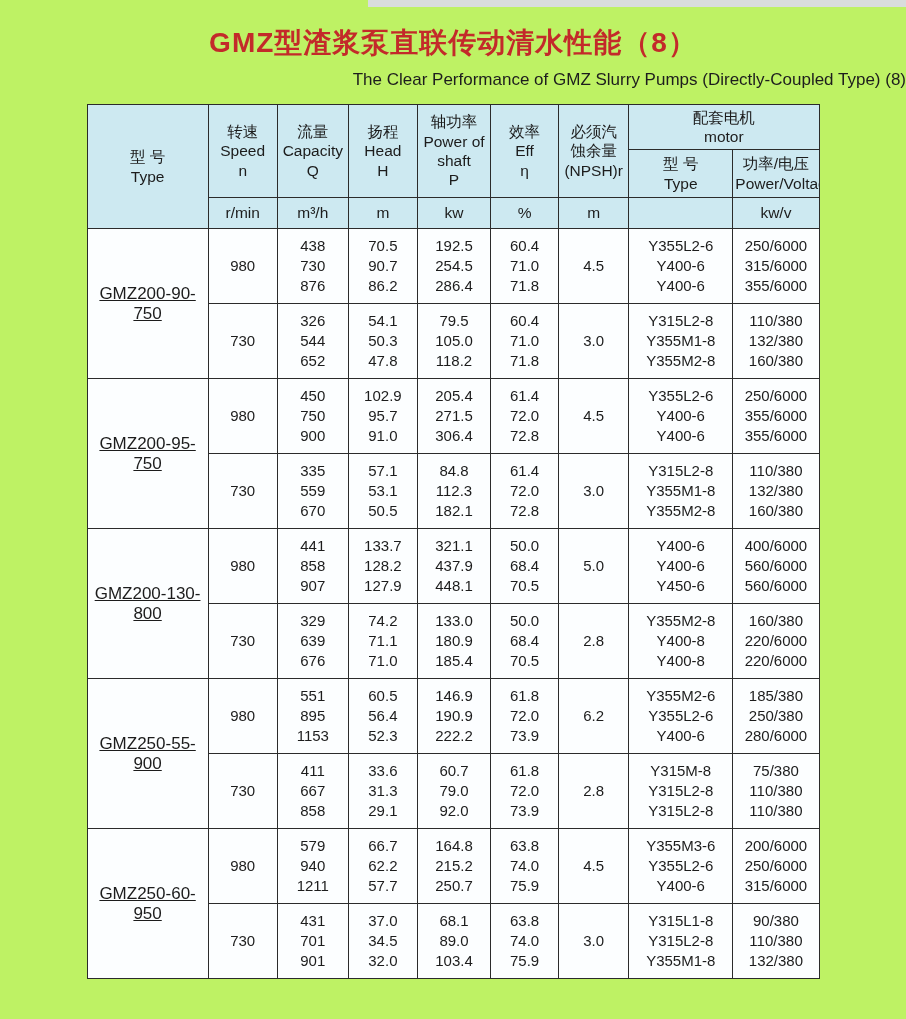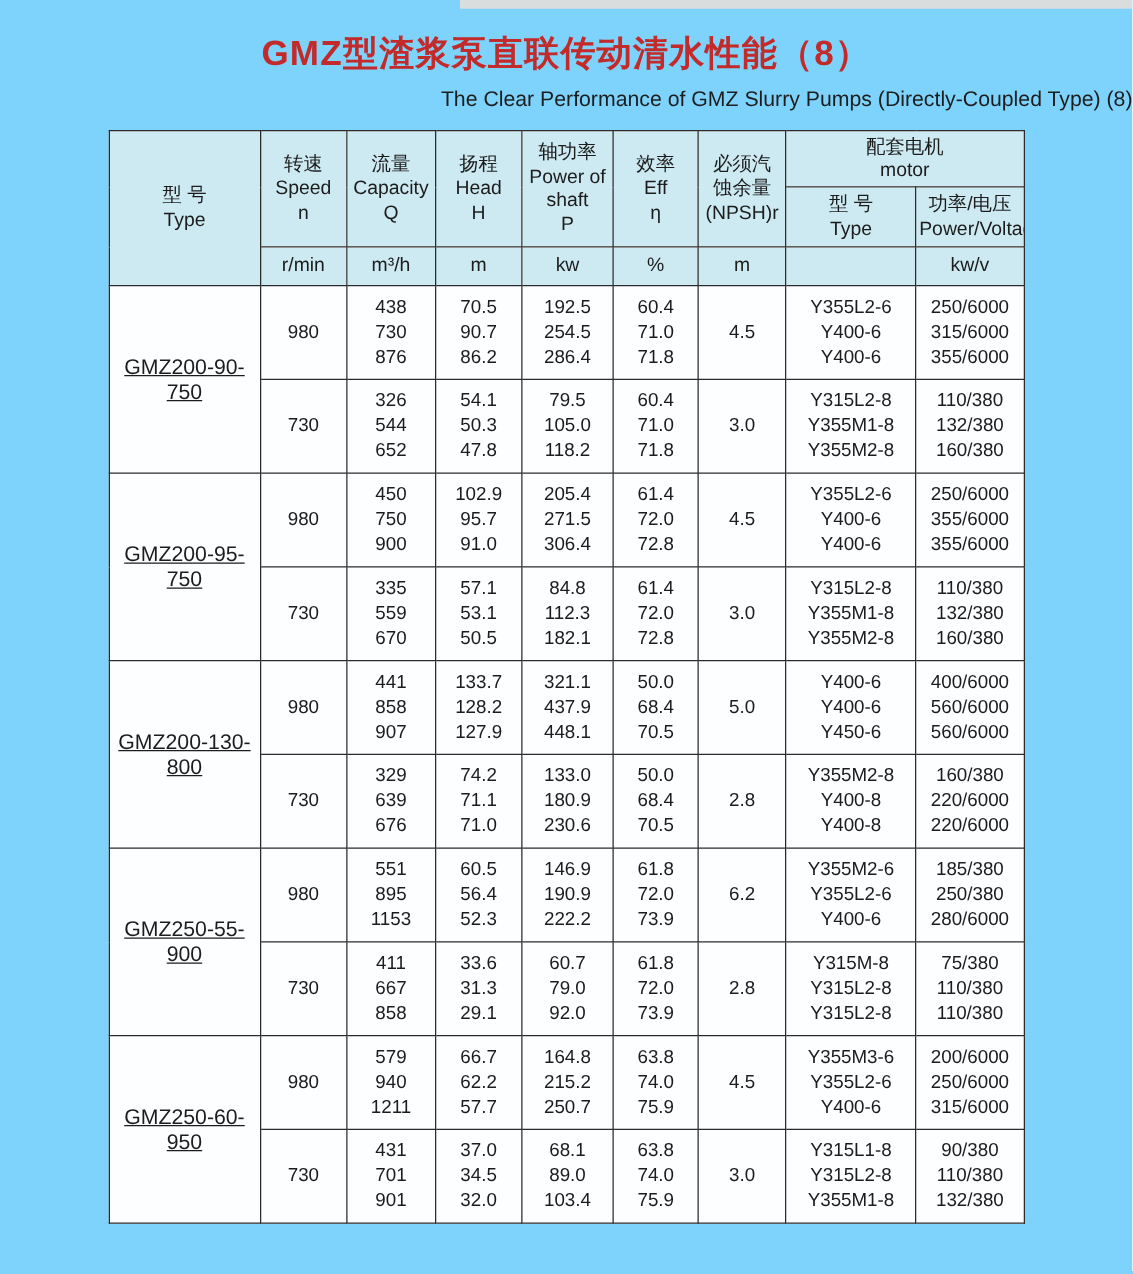--- a/index.html
+++ b/index.html
@@ -6,21 +6,21 @@
     margin: 0;
     padding: 0;
     background: #ffffff;
     font-family: "Liberation Sans", sans-serif;
     color: #1c1c1c;
   }
   .page {
     position: relative;
     width: 906px;
     height: 1019px;
-    background: #7dd3fc;
+    background: #bef264;
     overflow: hidden;
   }
   .top-strip {
     position: absolute;
     top: 0; left: 368px;
     width: 538px; height: 7px;
     background: #d9dddd;
   }
   .title-cn {
     margin-top: 24px;
@@ -266,21 +266,21 @@
       <tr class="body-row">
         <td class="num-cell">730</td>
         <td class="num-cell pre">329
 639
 676</td>
         <td class="num-cell pre">74.2
 71.1
 71.0</td>
         <td class="num-cell pre">133.0
 180.9
-230.6</td>
+185.4</td>
         <td class="num-cell pre">50.0
 68.4
 70.5</td>
         <td class="num-cell">2.8</td>
         <td class="motor-cell pre">Y355M2-8
 Y400-8
 Y400-8</td>
         <td class="motor-cell pre">160/380
 220/6000
 220/6000</td>

